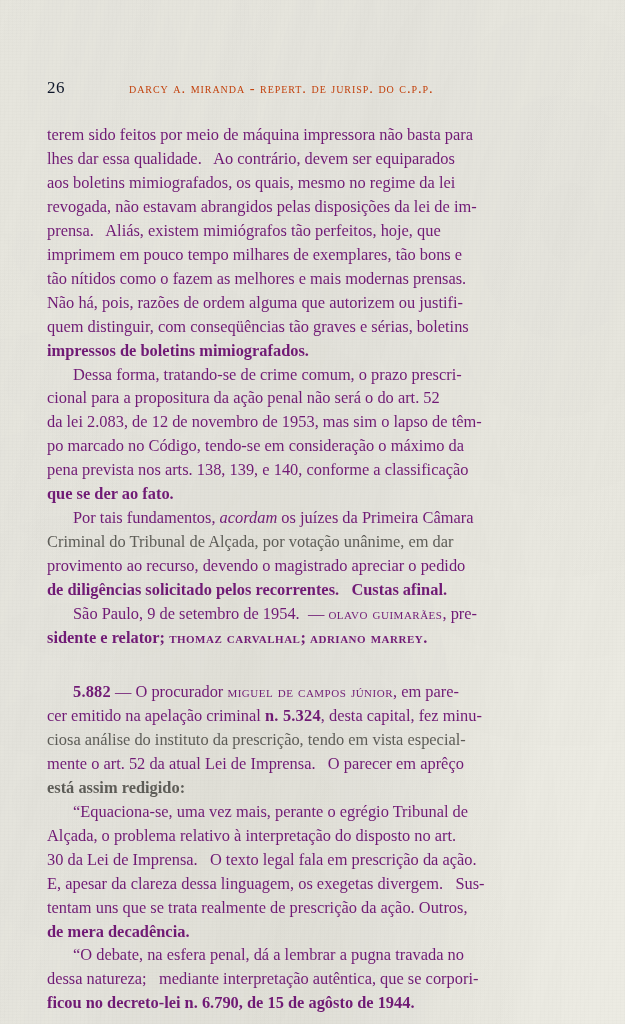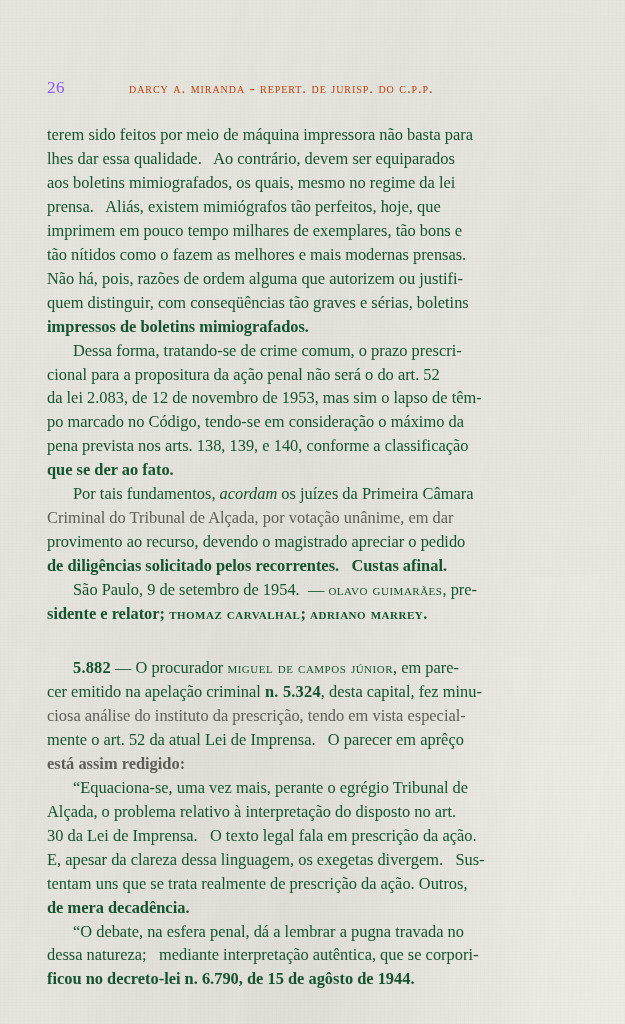--- a/index.html
+++ b/index.html
@@ -57,21 +57,21 @@
     left: 0;
     top: 78px;
     width: 531px;
     height: 22px;
     display: flex;
     align-items: baseline;
   }
   .folio {
     font-size: 17px;
     letter-spacing: 0.4px;
-    color: #8b5cf6;
+    color: #0f172a;
     width: 82px;
     flex: none;
   }
   .head-title {
     font-size: 14.5px;
     font-variant: small-caps;
     text-transform: lowercase;
     letter-spacing: 0.95px;
     color: #c2410c;
     white-space: nowrap;
@@ -85,21 +85,21 @@
     width: 531px;
   }
 
   
   .tl {
     display: flex;
     justify-content: space-between;
     font-size: 16.4px;
     line-height: 23.95px;
     white-space: pre;
-    color: #14532d;
+    color: #701a75;
   }
   .tl.last { justify-content: flex-start; font-weight: bold; }
   .tl > span { display: inline-block; }
   .tl .ind { padding-left: 26px; }
 
   .sc {
     font-variant: small-caps;
     text-transform: lowercase;
     letter-spacing: 0.5px;
   }
@@ -121,20 +121,21 @@
       <span class="folio">26</span>
       <span class="head-title">DARCY A. MIRANDA - REPERT. DE JURISP. DO C.P.P.</span>
     </div>
 
     <div class="body-block">
 
       <div>
         <div class="tl"><span>terem sido feitos por meio de máquina impressora não basta para</span></div>
         <div class="tl"><span>lhes dar essa qualidade.   Ao contrário, devem ser equiparados</span></div>
         <div class="tl"><span>aos boletins mimiografados, os quais, mesmo no regime da lei</span></div>
+        <div class="tl"><span>revogada, não estavam abrangidos pelas disposições da lei de im-</span></div>
         <div class="tl"><span>prensa.   Aliás, existem mimiógrafos tão perfeitos, hoje, que</span></div>
         <div class="tl"><span>imprimem em pouco tempo milhares de exemplares, tão bons e</span></div>
         <div class="tl"><span>tão nítidos como o fazem as melhores e mais modernas prensas.</span></div>
         <div class="tl"><span>Não há, pois, razões de ordem alguma que autorizem ou justifi-</span></div>
         <div class="tl"><span>quem distinguir, com conseqüências tão graves e sérias, boletins</span></div>
         <div class="tl last"><span>impressos de boletins mimiografados.</span></div>
       </div>
 
       <div>
         <div class="tl"><span class="ind">Dessa forma, tratando-se de crime comum, o prazo prescri-</span></div>

